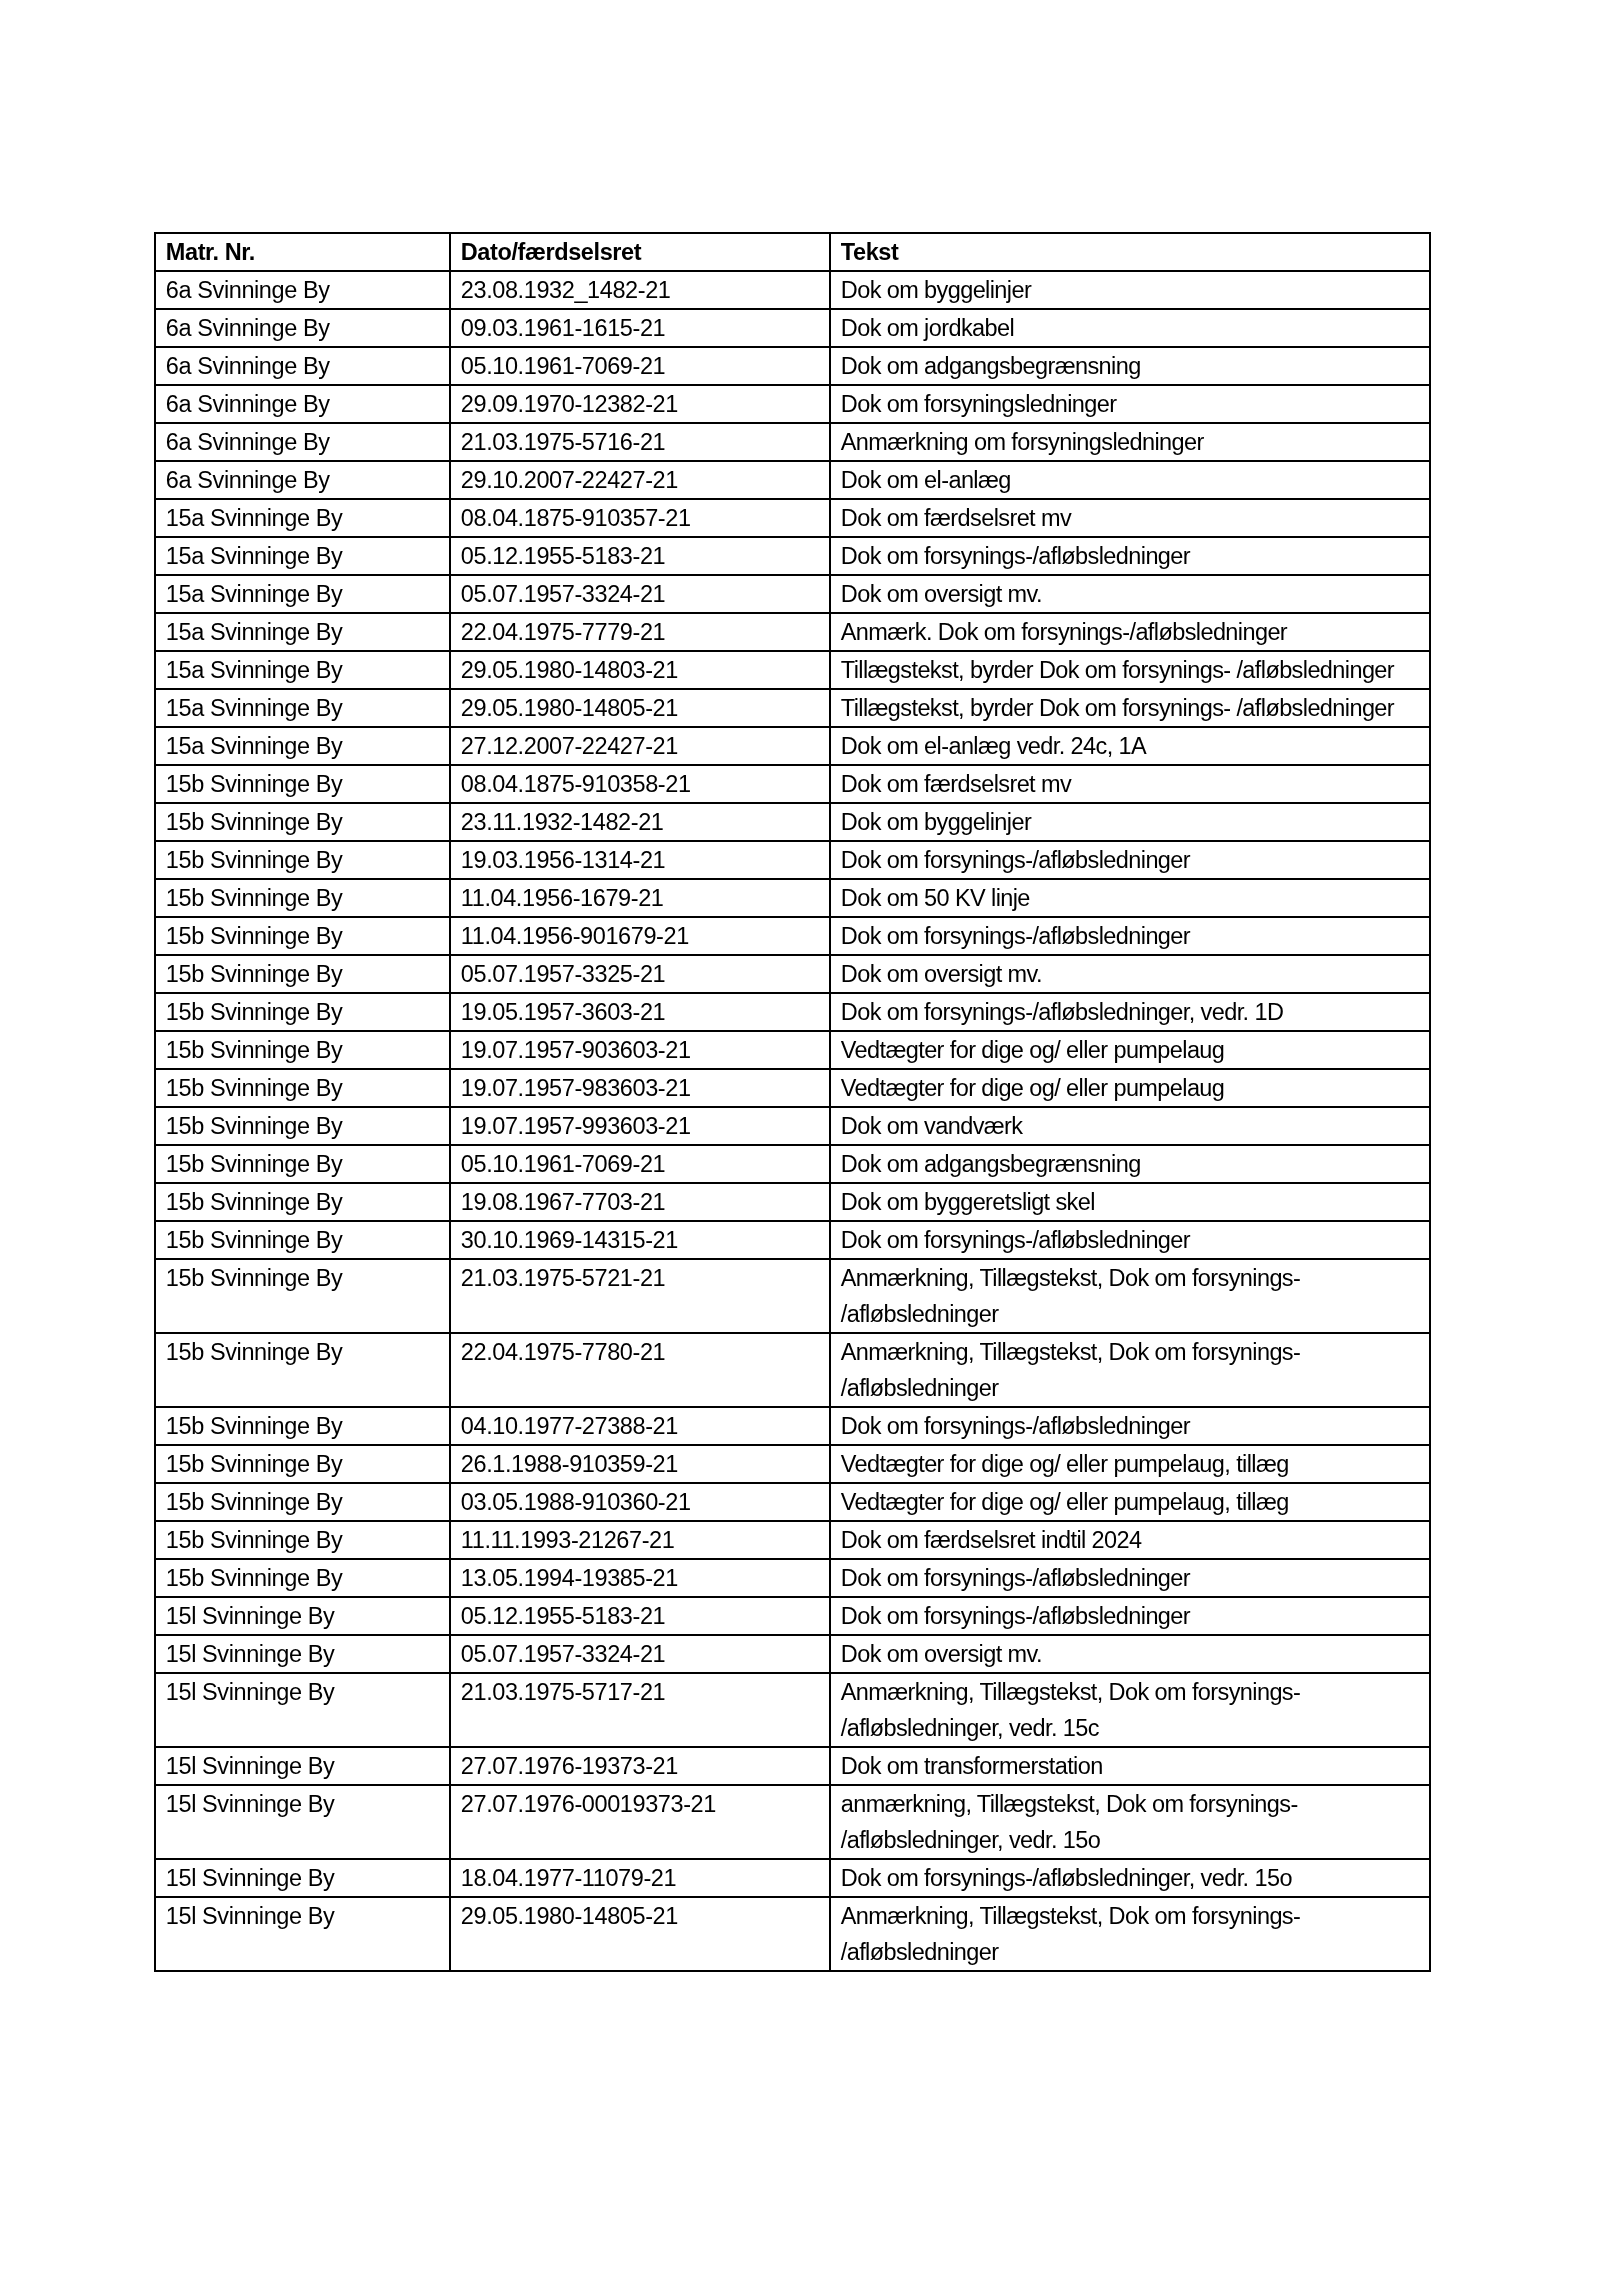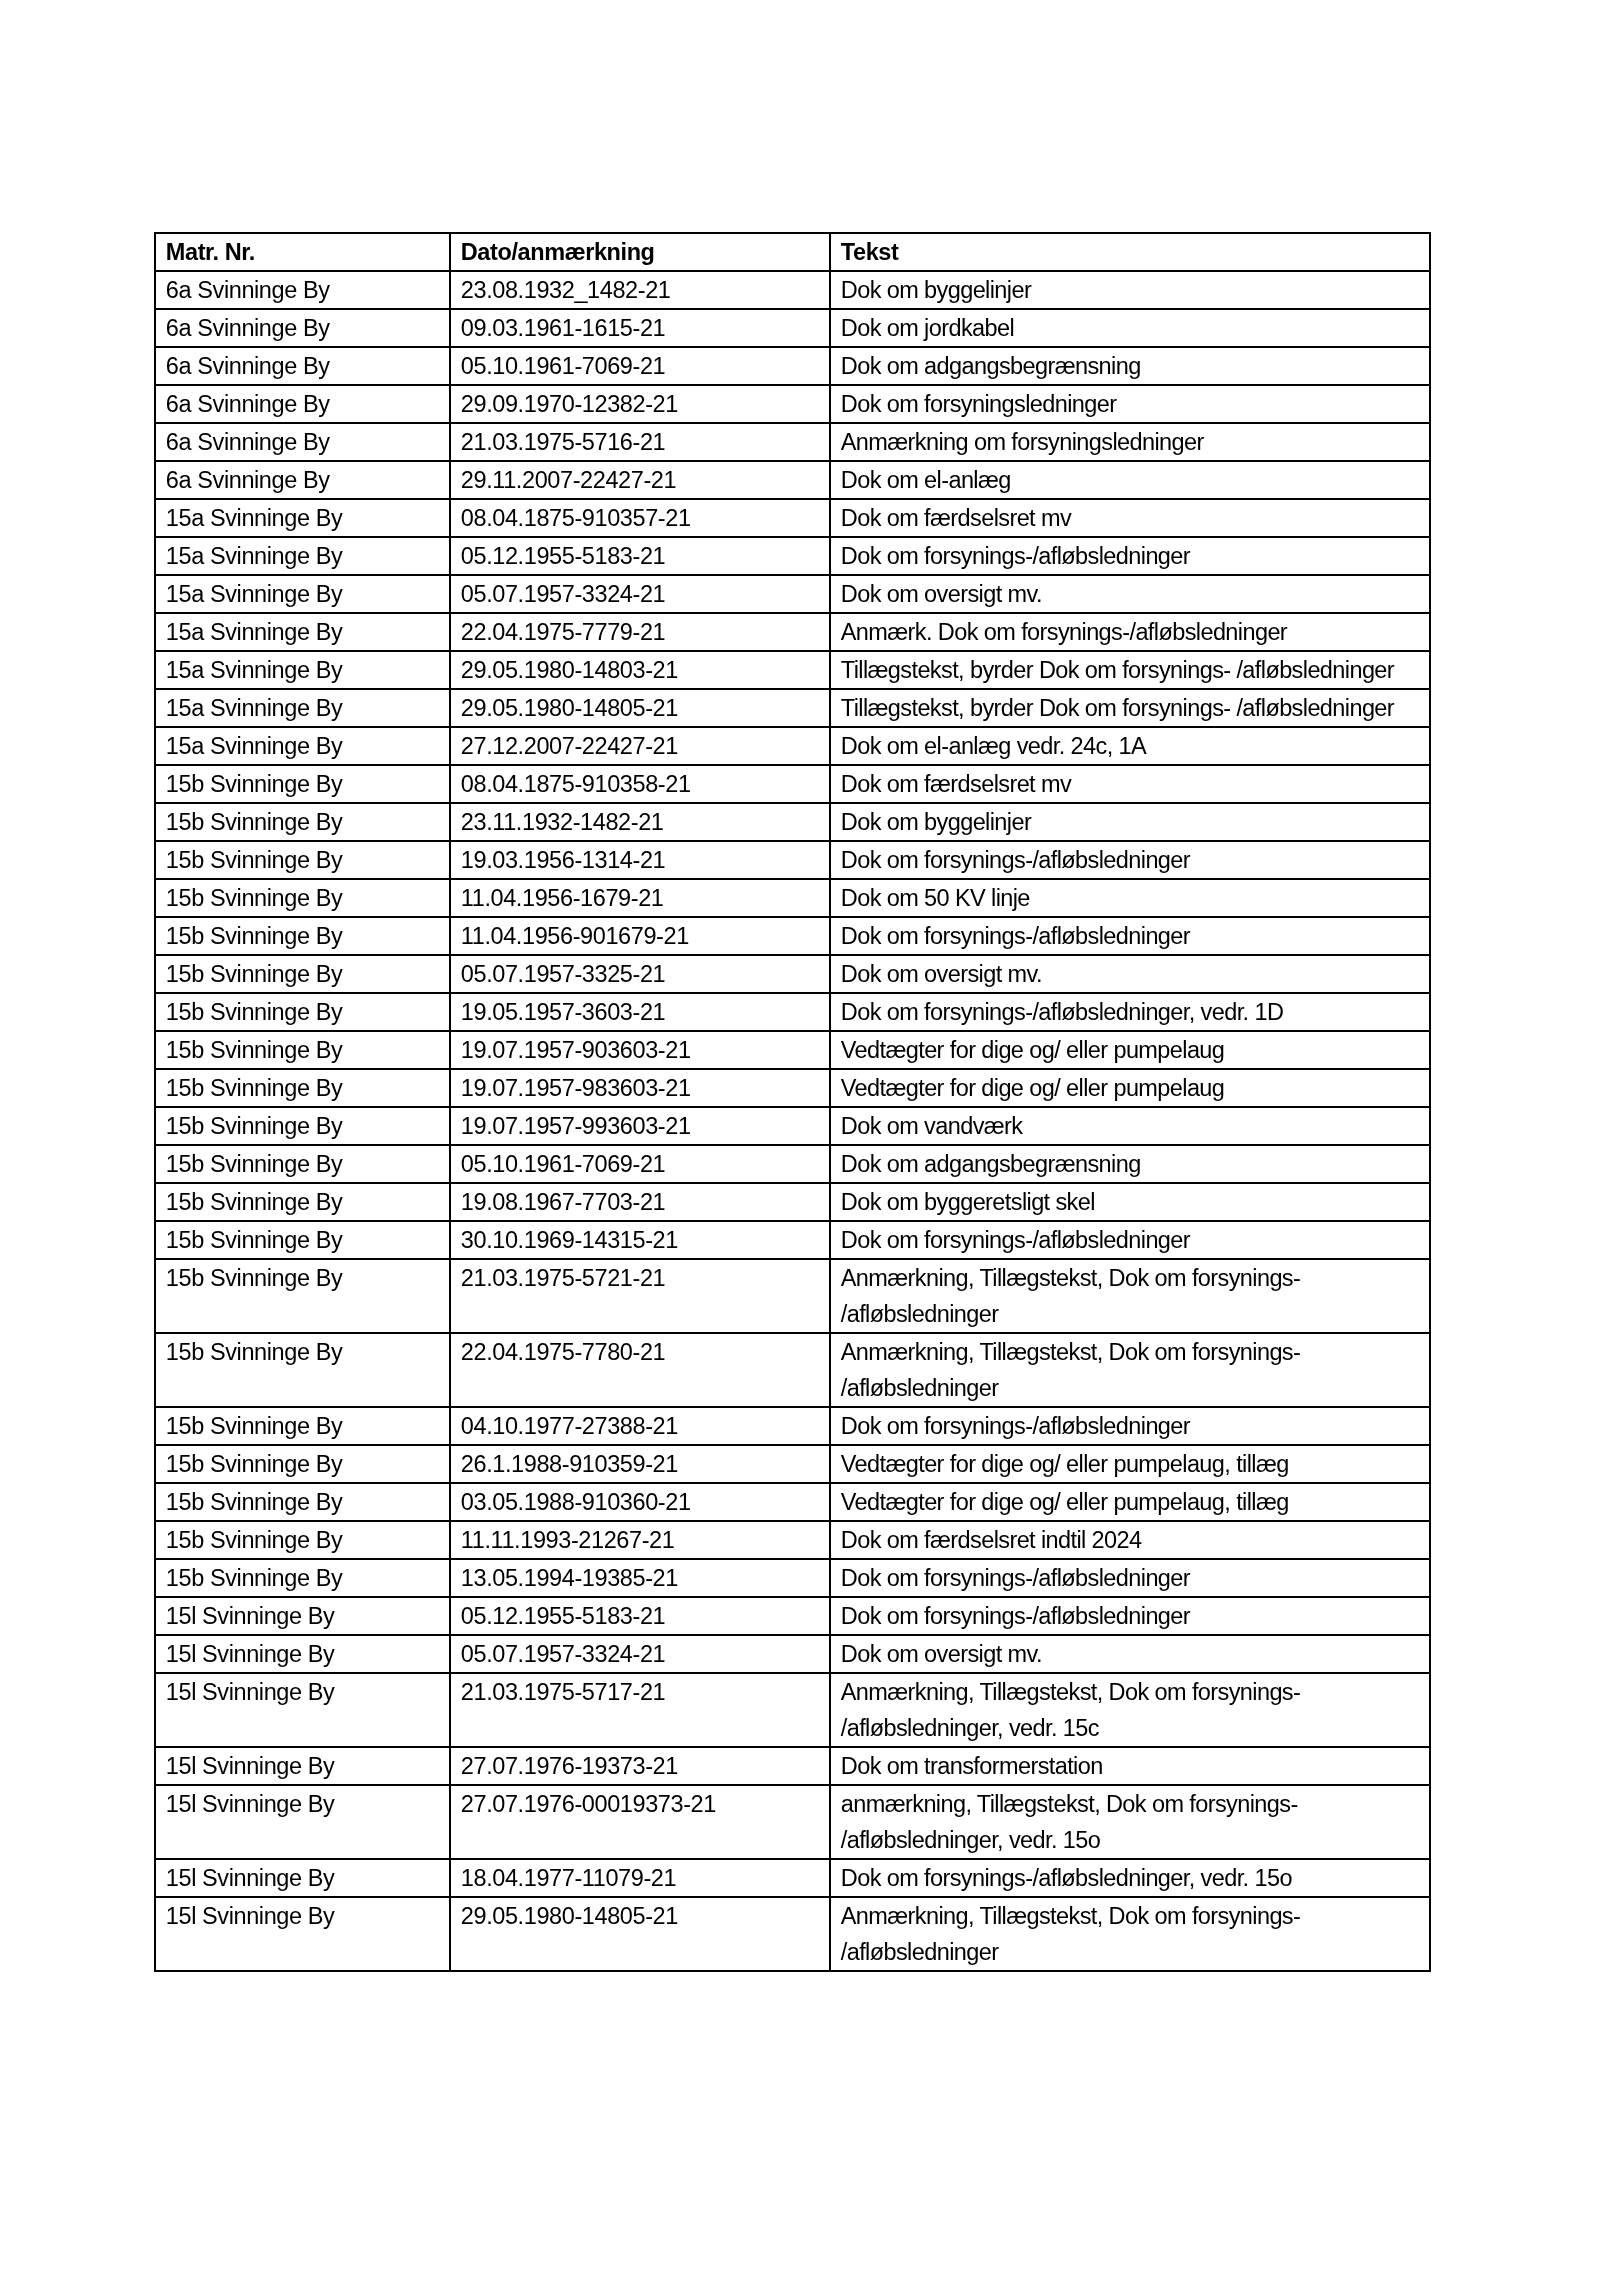--- a/index.html
+++ b/index.html
@@ -37,21 +37,21 @@
 
 <table id="doc-table">
   <colgroup>
       <col class="c1">
       <col class="c2">
       <col class="c3">
     </colgroup>
   <thead>
     <tr>
       <th>Matr. Nr.</th>
-      <th>Dato/anmærkning</th>
+      <th>Dato/færdselsret</th>
       <th class="outer-right">Tekst</th>
     </tr>
   </thead>
   <tbody id="table-body">
       <tr>
         <td>6a Svinninge By</td>
         <td>23.08.1932_1482-21</td>
         <td class="txt outer-right">Dok om byggelinjer</td>
       </tr>
       <tr>
@@ -69,21 +69,21 @@
         <td>29.09.1970-12382-21</td>
         <td class="txt outer-right">Dok om forsyningsledninger</td>
       </tr>
       <tr>
         <td>6a Svinninge By</td>
         <td>21.03.1975-5716-21</td>
         <td class="txt outer-right">Anmærkning om forsyningsledninger</td>
       </tr>
       <tr>
         <td>6a Svinninge By</td>
-        <td>29.11.2007-22427-21</td>
+        <td>29.10.2007-22427-21</td>
         <td class="txt outer-right">Dok om el-anlæg</td>
       </tr>
       <tr>
         <td>15a Svinninge By</td>
         <td>08.04.1875-910357-21</td>
         <td class="txt outer-right">Dok om færdselsret mv</td>
       </tr>
       <tr>
         <td>15a Svinninge By</td>
         <td>05.12.1955-5183-21</td>

